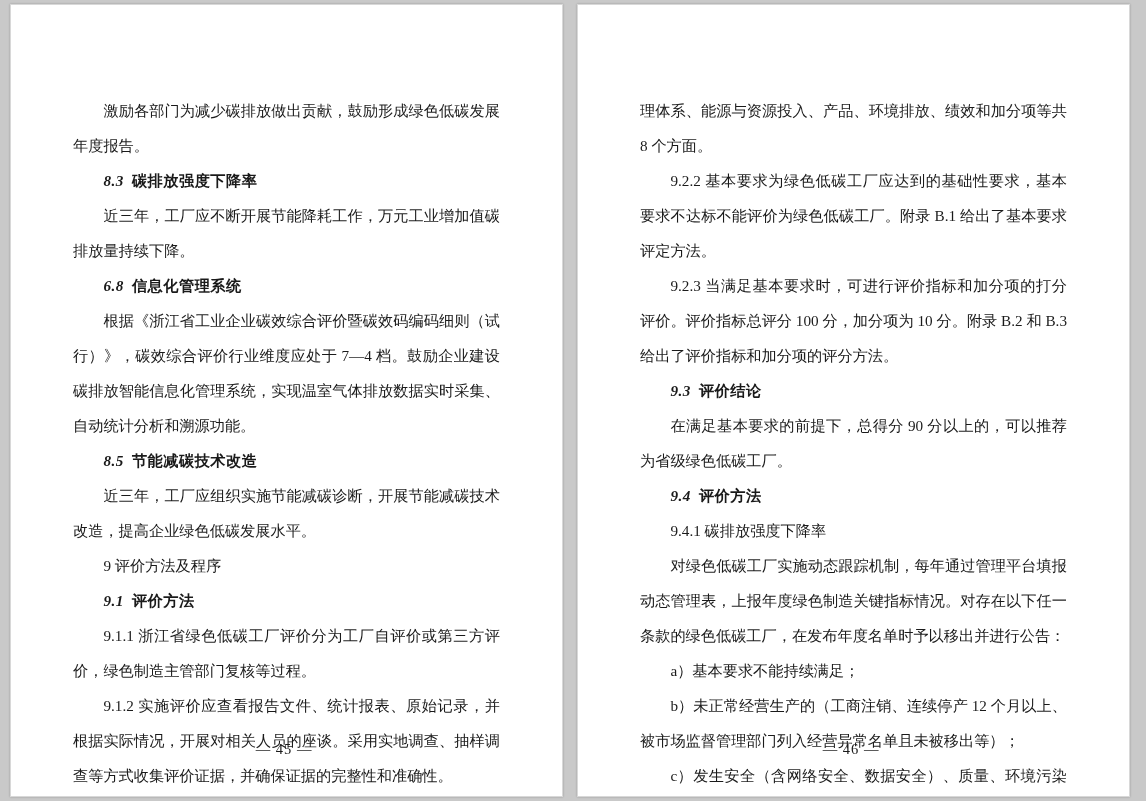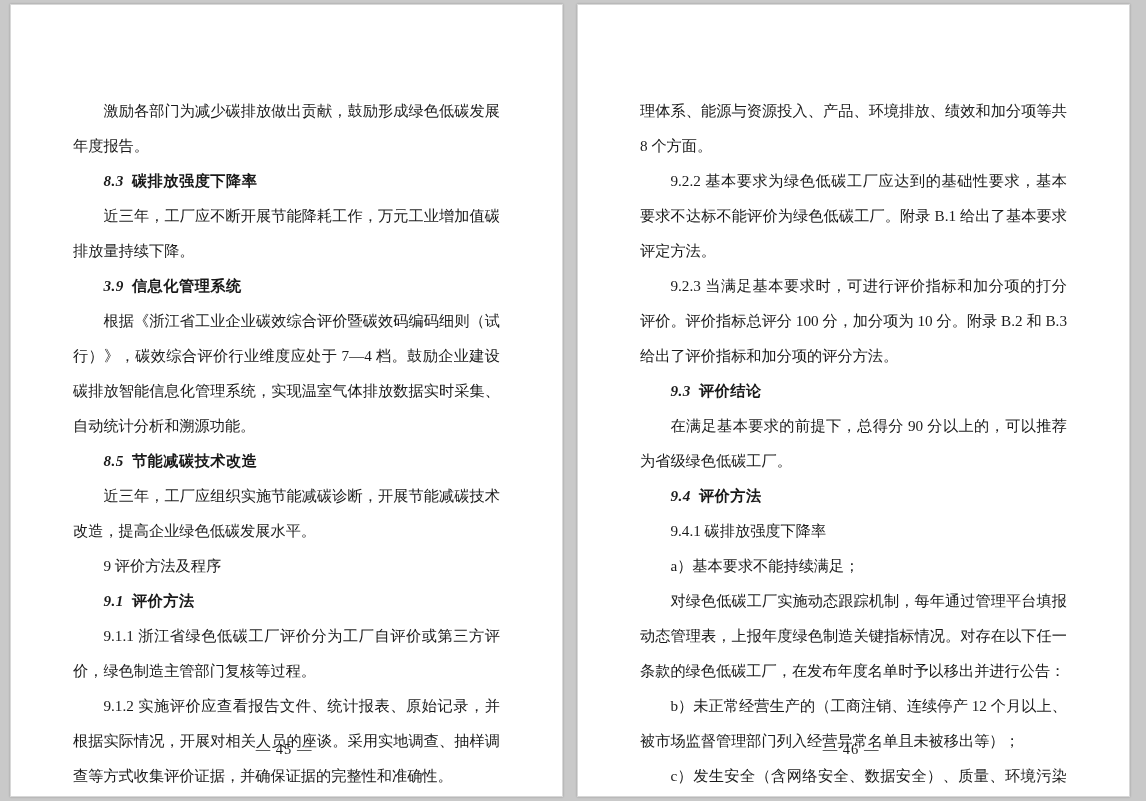--- a/index.html
+++ b/index.html
@@ -70,21 +70,21 @@
 </head>
 <body>
 
 <div class="spread">
 
   <div class="page">
     <div class="body-text">
       <p class="indent">激励各部门为减少碳排放做出贡献，鼓励形成绿色低碳发展年度报告。</p>
       <p class="heading"><span class="num">8.3</span><span>碳排放强度下降率</span></p>
       <p class="indent">近三年，工厂应不断开展节能降耗工作，万元工业增加值碳排放量持续下降。</p>
-      <p class="heading"><span class="num">3.9</span><span>信息化管理系统</span></p>
+      <p class="heading"><span class="num">6.8</span><span>信息化管理系统</span></p>
       <p class="indent">根据《浙江省工业企业碳效综合评价暨碳效码编码细则（试行）》，碳效综合评价行业维度应处于 7—4 档。鼓励企业建设碳排放智能信息化管理系统，实现温室气体排放数据实时采集、自动统计分析和溯源功能。</p>
       <p class="heading"><span class="num">8.5</span><span>节能减碳技术改造</span></p>
       <p class="indent">近三年，工厂应组织实施节能减碳诊断，开展节能减碳技术改造，提高企业绿色低碳发展水平。</p>
       <p class="plain-head">9  评价方法及程序</p>
       <p class="heading"><span class="num">9.1</span><span>评价方法</span></p>
       <p class="indent">9.1.1  浙江省绿色低碳工厂评价分为工厂自评价或第三方评价，绿色制造主管部门复核等过程。</p>
       <p class="indent">9.1.2  实施评价应查看报告文件、统计报表、原始记录，并根据实际情况，开展对相关人员的座谈。采用实地调查、抽样调查等方式收集评价证据，并确保证据的完整性和准确性。</p>
       <p class="heading"></p>
 
     </div>
@@ -93,21 +93,21 @@
 
   <div class="page">
     <div class="body-text">
       <p>理体系、能源与资源投入、产品、环境排放、绩效和加分项等共 8 个方面。</p>
       <p class="indent">9.2.2  基本要求为绿色低碳工厂应达到的基础性要求，基本要求不达标不能评价为绿色低碳工厂。附录 B.1 给出了基本要求评定方法。</p>
       <p class="indent">9.2.3  当满足基本要求时，可进行评价指标和加分项的打分评价。评价指标总评分 100 分，加分项为 10 分。附录 B.2 和 B.3 给出了评价指标和加分项的评分方法。</p>
       <p class="heading"><span class="num">9.3</span><span>评价结论</span></p>
       <p class="indent">在满足基本要求的前提下，总得分 90 分以上的，可以推荐为省级绿色低碳工厂。</p>
       <p class="heading"><span class="num">9.4</span><span>评价方法</span></p>
       <p class="plain-head">9.4.1  碳排放强度下降率</p>
+      <p class="indent">对绿色低碳工厂实施动态跟踪机制，每年通过管理平台填报动态管理表，上报年度绿色制造关键指标情况。对存在以下任一条款的绿色低碳工厂，在发布年度名单时予以移出并进行公告：</p>
       <p class="indent">a）基本要求不能持续满足；</p>
-      <p class="indent">对绿色低碳工厂实施动态跟踪机制，每年通过管理平台填报动态管理表，上报年度绿色制造关键指标情况。对存在以下任一条款的绿色低碳工厂，在发布年度名单时予以移出并进行公告：</p>
       <p class="indent">b）未正常经营生产的（工商注销、连续停产 12 个月以上、被市场监督管理部门列入经营异常名单且未被移出等）；</p>
       <p class="indent">c）发生安全（含网络安全、数据安全）、质量、环境污染等事故以及偷漏税等违法违规行为的；</p>
     </div>
     <div class="folio">— 46 —</div>
   </div>
 
 </div>
 
 </body></html>

